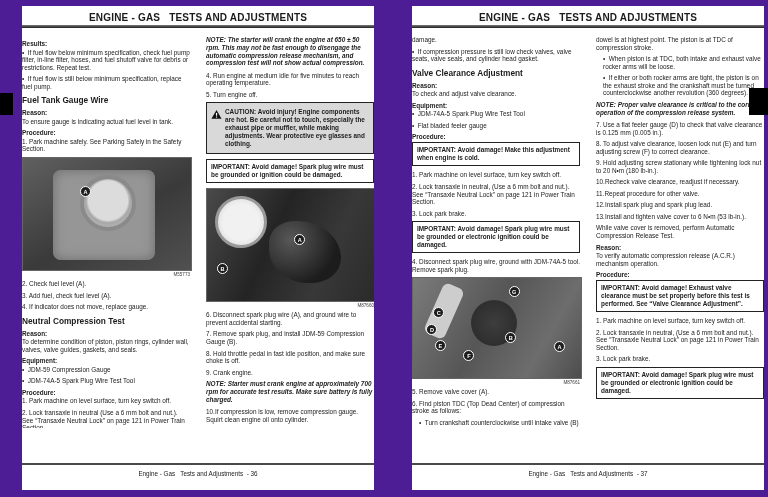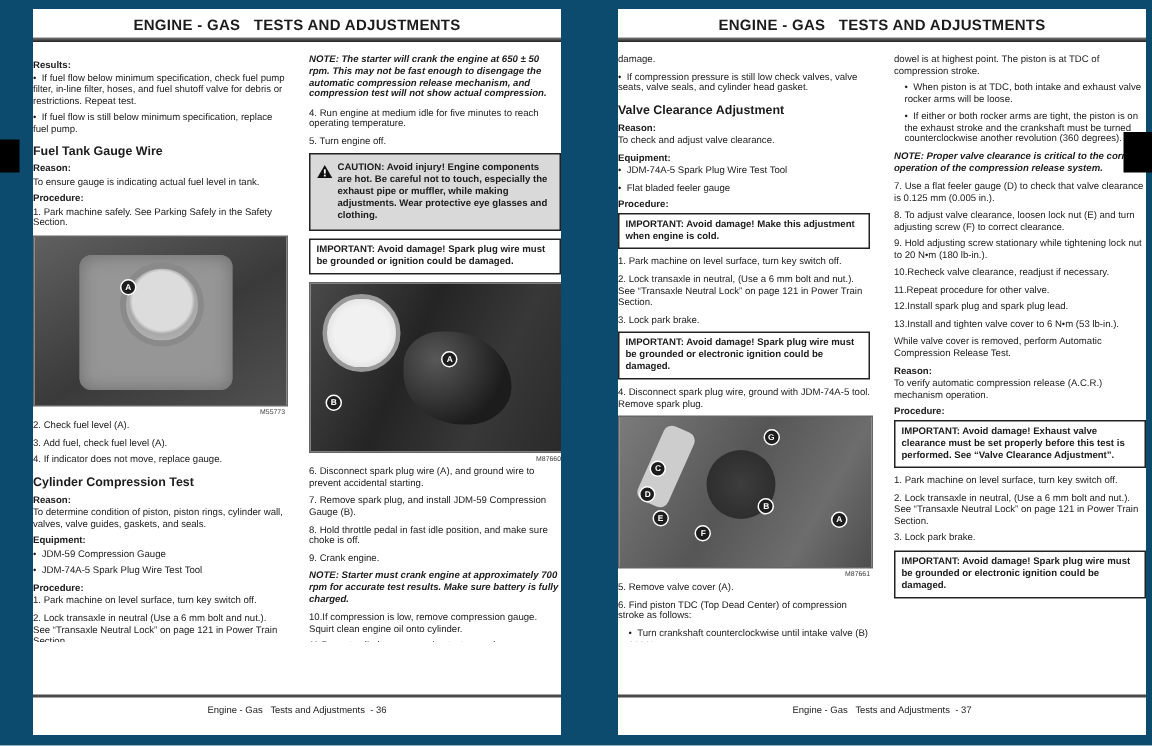--- a/index.html
+++ b/index.html
@@ -1,16 +1,16 @@
 <!DOCTYPE html>
 <html><head>
 <meta charset="utf-8">
 <style>
   html,body{margin:0;padding:0;background:#ffffff;}
-  .spread{position:relative;width:768px;height:497px;background:#0c4a6e;
+  .spread{position:relative;width:768px;height:497px;background:#4c1d95;
           font-family:"Liberation Sans",sans-serif;color:#1b1b1b;overflow:hidden;}
   .page{position:absolute;top:6px;width:352px;height:484px;background:#fff;}
   .page-left{left:22px;}
   .page-right{left:412px;}
   .page-header{margin-top:6px;text-align:center;font-weight:bold;font-size:10px;
                letter-spacing:.2px;white-space:pre;}
   .header-rule{height:3px;margin-top:2px;background:linear-gradient(#7a7a7a,#1f1f1f);}
   .cols{display:flex;gap:16px;margin-top:8px;height:392px;overflow:hidden;}
   .col{flex:1;min-width:0;}
   .page-footer{position:absolute;bottom:13px;left:0;right:0;}
@@ -82,21 +82,21 @@
           <div class="p">To ensure gauge is indicating actual fuel level in tank.</div>
           <div class="lbl">Procedure:</div>
           <div class="p">1. Park machine safely. See Parking Safely in the Safety Section.</div>
           <div class="fig fig-fuel">
             <span class="figlabel" style="left: 34%; top: 25%;">A</span>
           </div>
           <div class="figcap">M55773</div>
           <div class="p">2. Check fuel level (A).</div>
           <div class="p">3. Add fuel, check fuel level (A).</div>
           <div class="p">4. If indicator does not move, replace gauge.</div>
-          <div class="h2">Cylinder Compression Test</div>
+          <div class="h2">Neutral Compression Test</div>
           <div class="lbl">Reason:</div>
           <div class="p">To determine condition of piston, piston rings, cylinder wall, valves, valve guides, gaskets, and seals.</div>
           <div class="lbl">Equipment:</div>
           <div class="bullet">•&nbsp;&nbsp;JDM-59 Compression Gauge</div>
           <div class="bullet">•&nbsp;&nbsp;JDM-74A-5 Spark Plug Wire Test Tool</div>
           <div class="lbl">Procedure:</div>
           <div class="p">1. Park machine on level surface, turn key switch off.</div>
           <div class="p">2. Lock transaxle in neutral (Use a 6 mm bolt and nut.). See “Transaxle Neutral Lock” on page 121 in Power Train Section.</div>
         </div>
       <div class="col" id="p0c1">

